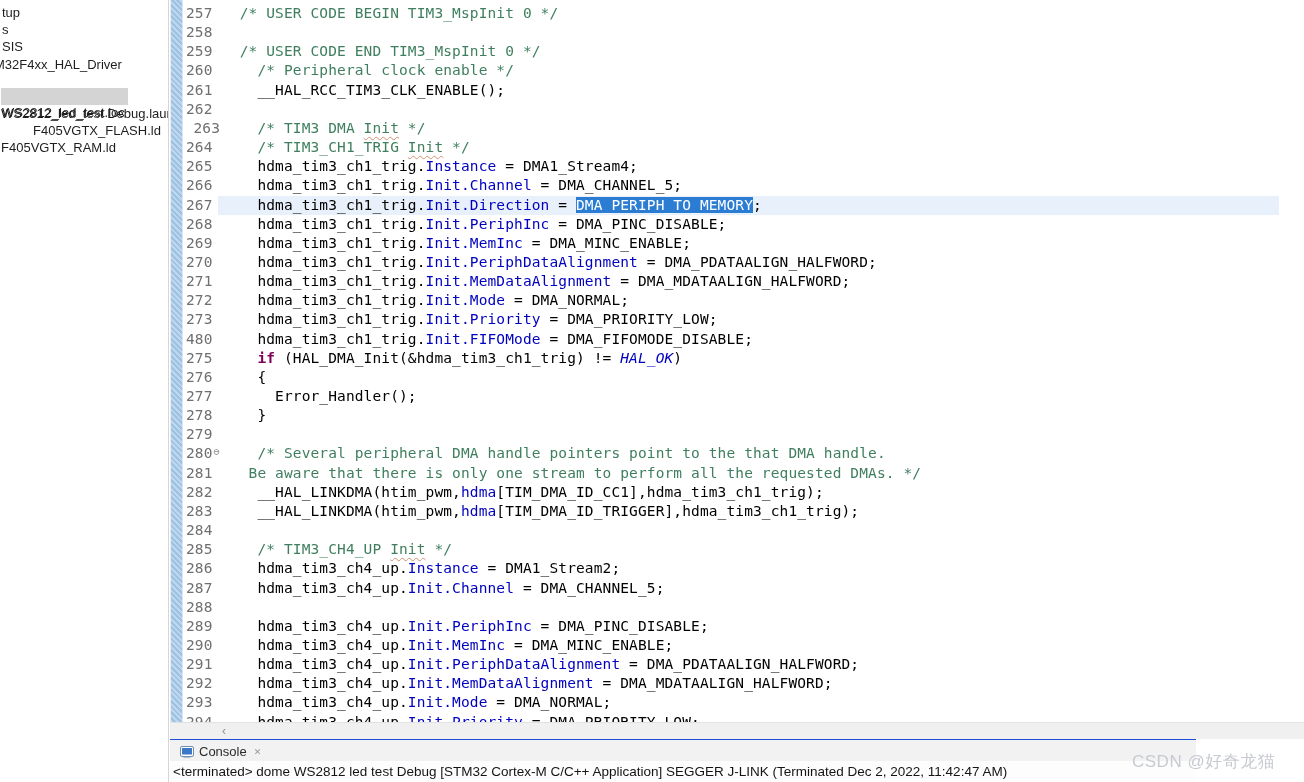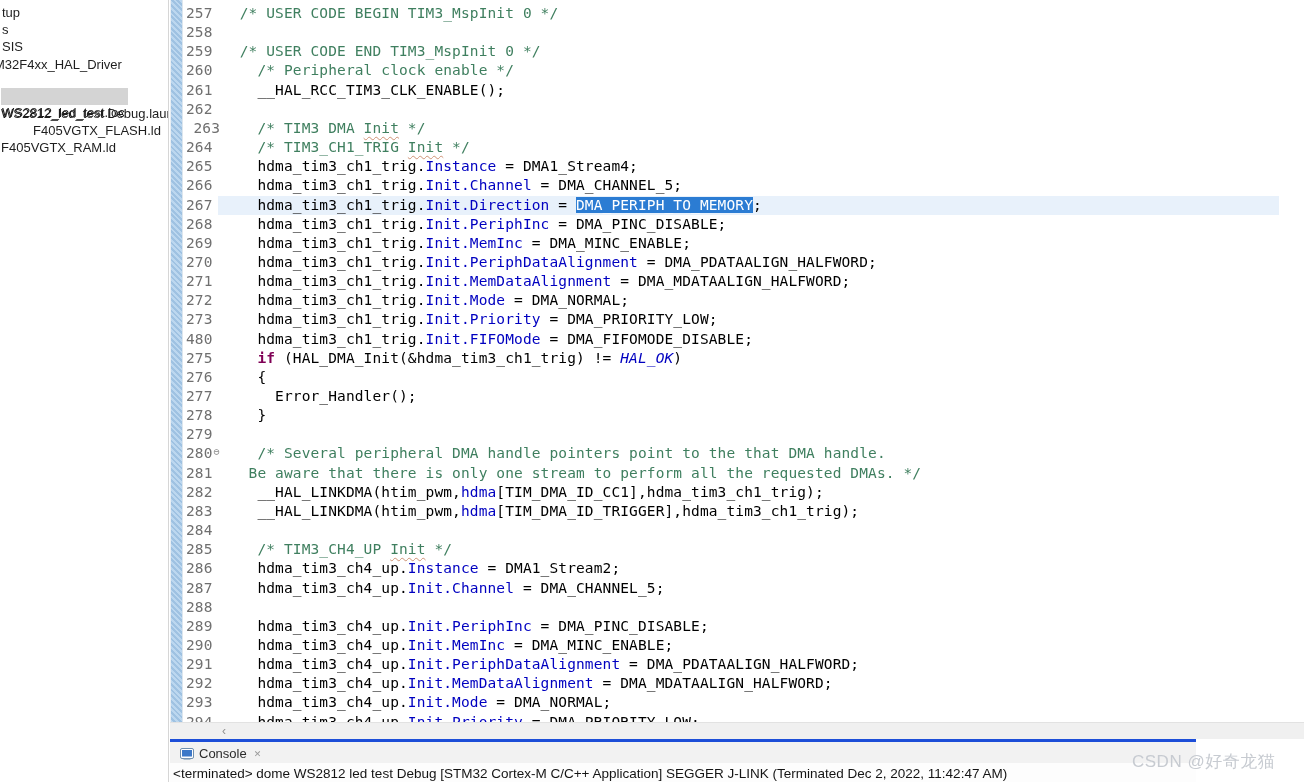--- a/index.html
+++ b/index.html
@@ -42,21 +42,21 @@
   .tok-sel{background:var(--selbg);color:#fff;}
   .tok-occ{background:var(--occbg);}
 
   
   #hscroll{position:absolute;left:170px;top:722px;width:1134px;height:17px;background:#f0f0f0;
     border-top:1px solid #e2e2e2;}
   #hscroll .arrow{position:absolute;left:52px;top:0;font-size:12px;line-height:16px;color:#8f8f8f;}
 
   
   #console{position:absolute;left:170px;top:739px;width:1026px;height:43px;background:#fdfdfd;
-    border-top:3px solid #1d4ed8;}
+    border-top:1px solid #1d4ed8;}
   #console-tabbar{position:absolute;left:0;top:0;width:100%;height:21px;background:#f2f2f2;}
   #console-tab{position:absolute;left:6px;top:2px;height:19px;display:flex;align-items:center;gap:5px;
     padding:0 4px;cursor:default;}
   #console-tab .label{font-size:13px;color:#2b2b2b;}
   #console-tab .close{font-size:9px;color:#9a9a9a;margin-left:2px;}
   #console-msg{position:absolute;left:3px;top:24px;font-size:13.5px;color:#141414;white-space:nowrap;}
 
   
   #watermark{position:absolute;left:1132px;top:750px;font-size:17px;color:#c7cbd1;
     letter-spacing:.5px;white-space:nowrap;z-index:5;}

